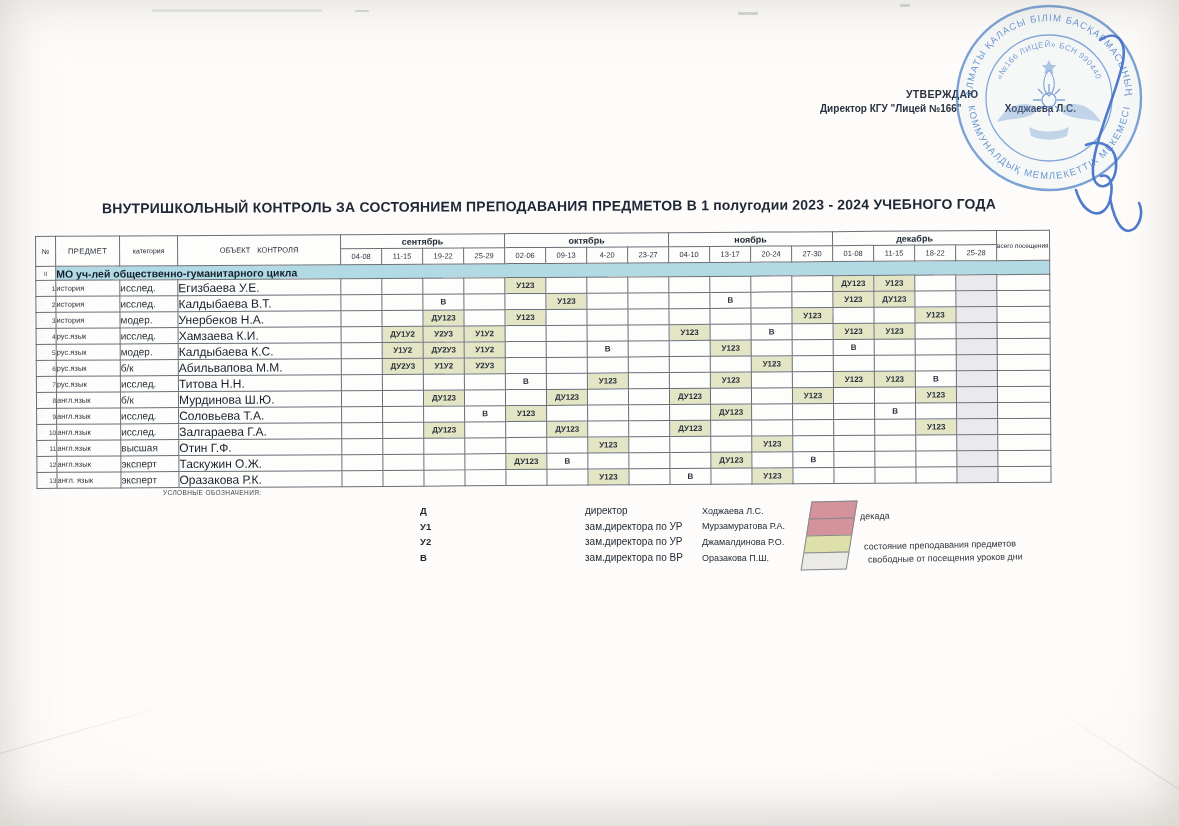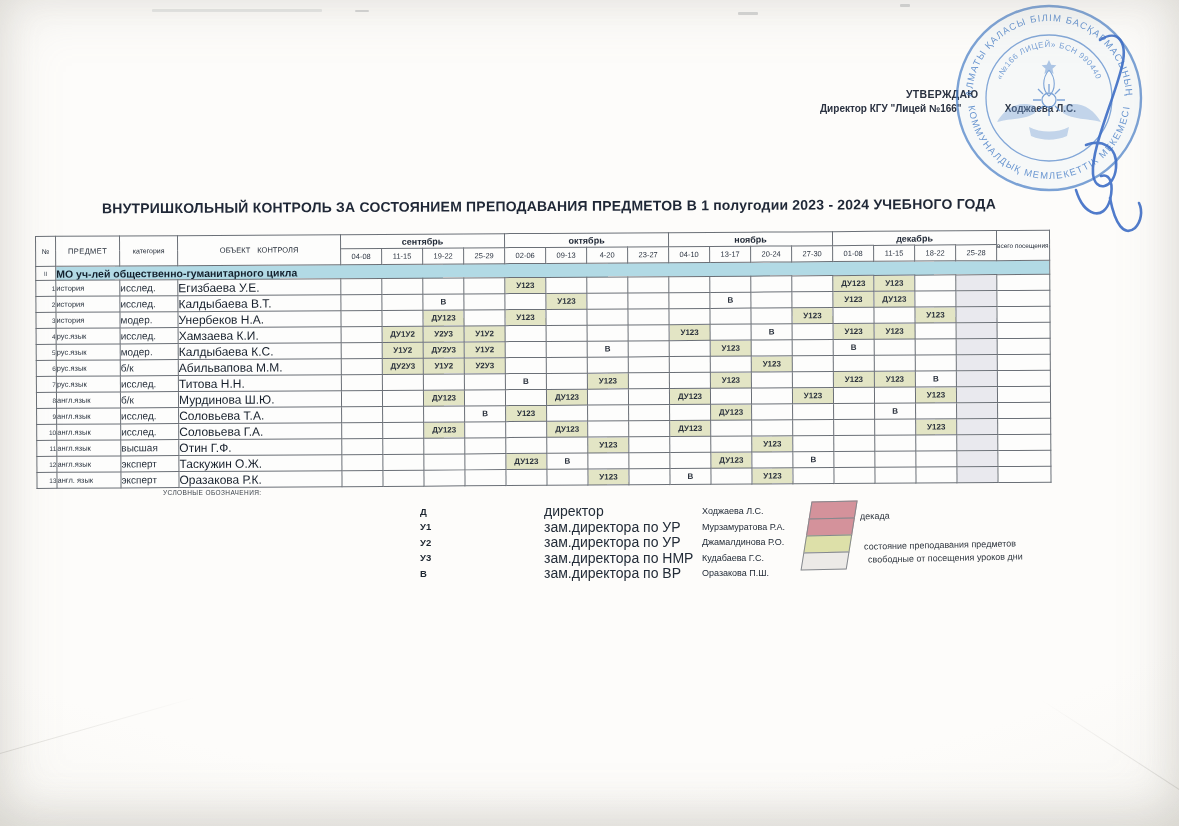--- a/index.html
+++ b/index.html
@@ -42,21 +42,21 @@
   td.ccat{font-size:10px;padding-left:2px;color:#29323e;margin-top:16px;}
   td.cname{font-size:12px;padding-left:3px;color:#161f2b;}
   td.cell{font-size:8px;font-weight:bold;text-align:center;color:#2a313c;}
   td.lastweek{background:#e9e9ee;}
 
   
   .legend-title{position:absolute;left:163px;top:489px;font-size:6.5px;letter-spacing:.4px;color:#3c434b;}
   .legend-list{position:absolute;left:420px;top:503px;}
   .legend-row{display:grid;grid-template-columns:124px 158px auto;height:15.6px;align-items:center;}
   .legend-code{font-size:9.5px;font-weight:bold;color:#1d2631;}
-  .legend-role{font-size:14px;color:#232c38;}
+  .legend-role{font-size:10px;color:#232c38;margin-left:41px;}
   .legend-person{font-size:9px;color:#232c38;}
 
   
   .key-boxes{position:absolute;left:806px;top:502px;width:46px;transform:skewX(-10deg) rotate(-1deg);}
   .key-cell{height:16px;border:1px solid #84888d;margin-top:-1px;}
   .key-label{position:absolute;font-size:9px;color:#2e353e;white-space:nowrap;transform:rotate(-1.2deg);}
   .key-label.kl0{left:860px;top:511px;}
   .key-label.kl1{left:864px;top:540px;}
   .key-label.kl2{left:868px;top:553px;}
 </style>
@@ -385,21 +385,21 @@
           <td class="cell"></td>
           <td class="cell">В</td>
           <td class="cell"></td>
           <td class="cell lastweek"></td>
           <td class="ctotal"></td>
         </tr>
         <tr>
           <td class="cnum">10</td>
           <td class="csub">англ.язык</td>
           <td class="ccat">исслед.</td>
-          <td class="cname">Соловьева Г.А.</td>
+          <td class="cname">Залгараева Г.А.</td>
           <td class="cell"></td>
           <td class="cell"></td>
           <td class="cell" style="background-color: rgb(227, 229, 197);">ДУ123</td>
           <td class="cell"></td>
           <td class="cell"></td>
           <td class="cell" style="background-color: rgb(227, 229, 197);">ДУ123</td>
           <td class="cell"></td>
           <td class="cell"></td>
           <td class="cell" style="background-color: rgb(227, 229, 197);">ДУ123</td>
           <td class="cell"></td>
@@ -494,25 +494,20 @@
         <span class="legend-code">У1</span>
         <span class="legend-role">зам.директора по УР</span>
         <span class="legend-person">Мурзамуратова Р.А.</span>
       </div>
       <div class="legend-row">
         <span class="legend-code">У2</span>
         <span class="legend-role">зам.директора по УР</span>
         <span class="legend-person">Джамалдинова Р.О.</span>
       </div>
       <div class="legend-row">
-        <span class="legend-code">У3</span>
-        <span class="legend-role">зам.директора по НМР</span>
-        <span class="legend-person">Кудабаева Г.С.</span>
-      </div>
-      <div class="legend-row">
         <span class="legend-code">В</span>
         <span class="legend-role">зам.директора по ВР</span>
         <span class="legend-person">Оразакова П.Ш.</span>
       </div>
     </div>
 
   <div class="key-boxes">
       <div class="key-cell" style="background-color: rgb(212, 146, 155);"></div>
       <div class="key-cell" style="background-color: rgb(212, 146, 155);"></div>
       <div class="key-cell" style="background-color: rgb(221, 224, 169);"></div>

